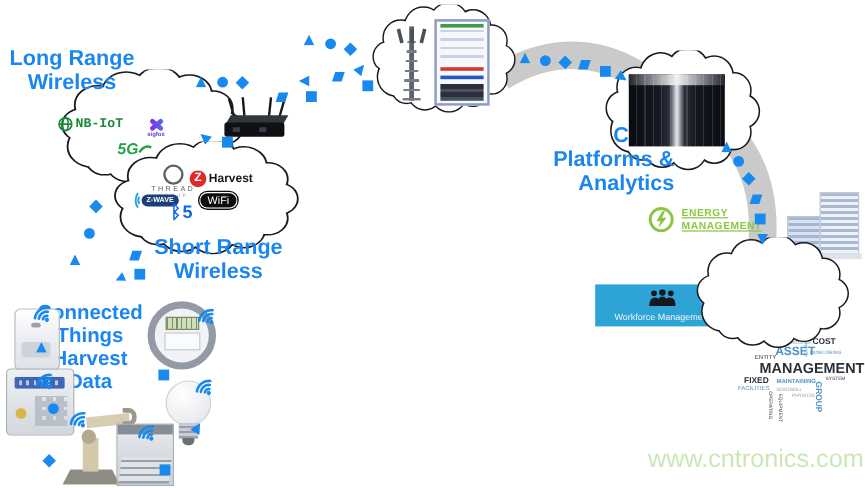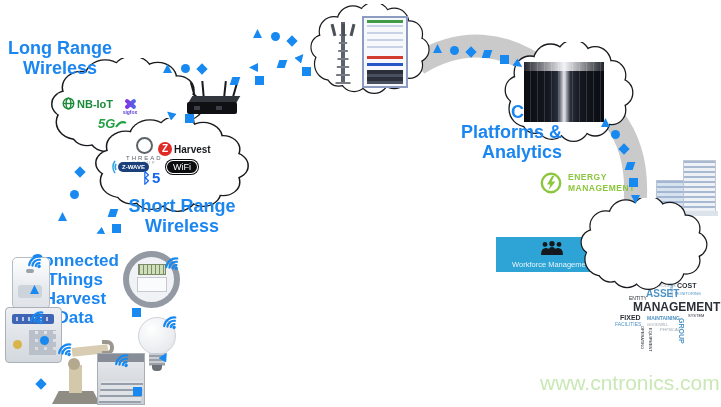--- a/index.html
+++ b/index.html
@@ -46,21 +46,21 @@
   .router .ant{position:absolute;width:2px;height:16px;background:#17191d;}
   .router .top{position:absolute;left:4px;top:14px;width:48px;height:8px;background:#32363d;
      transform:skewX(-30deg);}
   .router .body{position:absolute;left:1px;top:20px;width:50px;height:12px;background:#0e1013;
      border-radius:2px;}
   .router .port{position:absolute;top:24px;width:6px;height:4px;background:#3a3f47;}
 
   
   .energy{position:absolute;left:540px;top:172px;z-index:4;display:flex;align-items:flex-start;}
   .energy .txt{margin-left:6px;width:68px;color:#8CC63E;font-weight:bold;font-size:8.5px;
-     letter-spacing:.5px;line-height:1.25;}
+     letter-spacing:.5px;line-height:1.25;text-decoration:underline;}
 
   
   .banner{position:absolute;left:496px;top:237px;width:112px;height:35px;background:#2da4d5;z-index:2;}
   .banner .ppl{position:absolute;left:50%;top:4px;transform:translateX(-50%);width:26px;height:15px;}
   .banner .txt{position:absolute;left:0;right:0;bottom:3px;text-align:center;color:#e9f5fb;
      font-size:7.5px;}
 
   
   .buildings{position:absolute;left:654px;top:160px;width:64px;height:56px;z-index:2;}
   .b-tall{position:absolute;right:2px;top:0;width:31px;height:52px;background:#eef1f6;
@@ -358,21 +358,21 @@
         <circle cx="70" cy="80" r="36" fill="#fff"></circle>
         <circle cx="150" cy="78" r="34" fill="#fff"></circle>
       </svg>
     </div>
 
   <div class="lbl" style="left:118px;top:196px;width:128px;font-size:18px;">Short Range Wireless</div>
   <div class="lbl" style="left:4px;top:38px;width:112px;font-size:18px;">Long Range Wireless</div>
   <div class="lbl" style="left:440px;top:102px;width:122px;font-size:18px;text-align:right;">Cloud Platforms &amp; Analytics</div>
   <div class="lbl" style="left:24px;top:251px;width:102px;font-size:17px;">Connected Things Harvest Data</div>
 
-  <div class="logo" style="left:62px;top:97px;">
+  <div class="logo" style="left:48px;top:97px;font-family:Liberation Mono, monospace;">
     <svg width="13" height="13">
         <g fill="none" stroke="#1b8a3a" stroke-width="1.4">
           <circle cx="6.5" cy="6.5" r="5.3"></circle>
           <ellipse cx="6.5" cy="6.5" rx="2.4" ry="5.3"></ellipse>
           <line x1="1.2" y1="6.5" x2="11.8" y2="6.5"></line>
         </g>
       </svg>
     <span class="nbiot-text">NB-IoT</span>
   </div>
   <div class="logo sigfox" style="left:122px;top:96px;">

